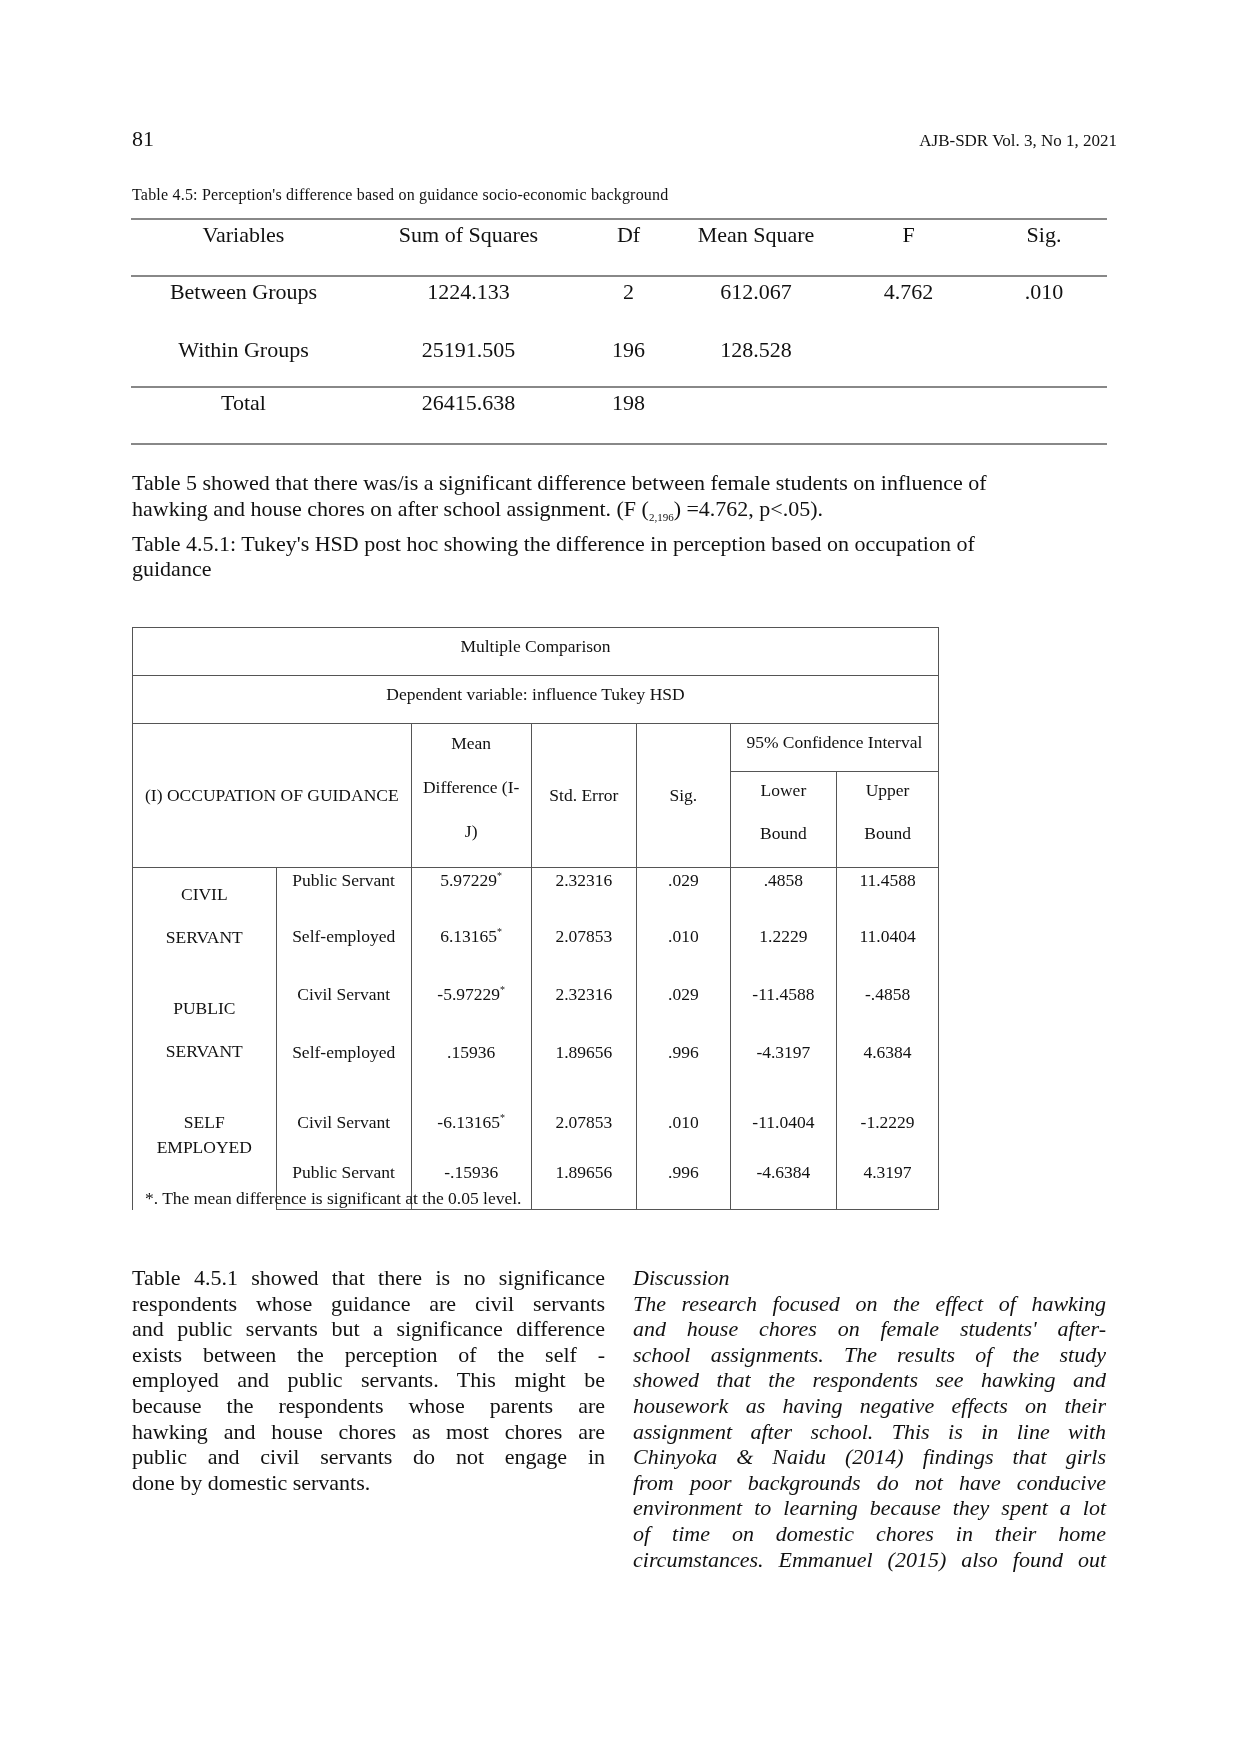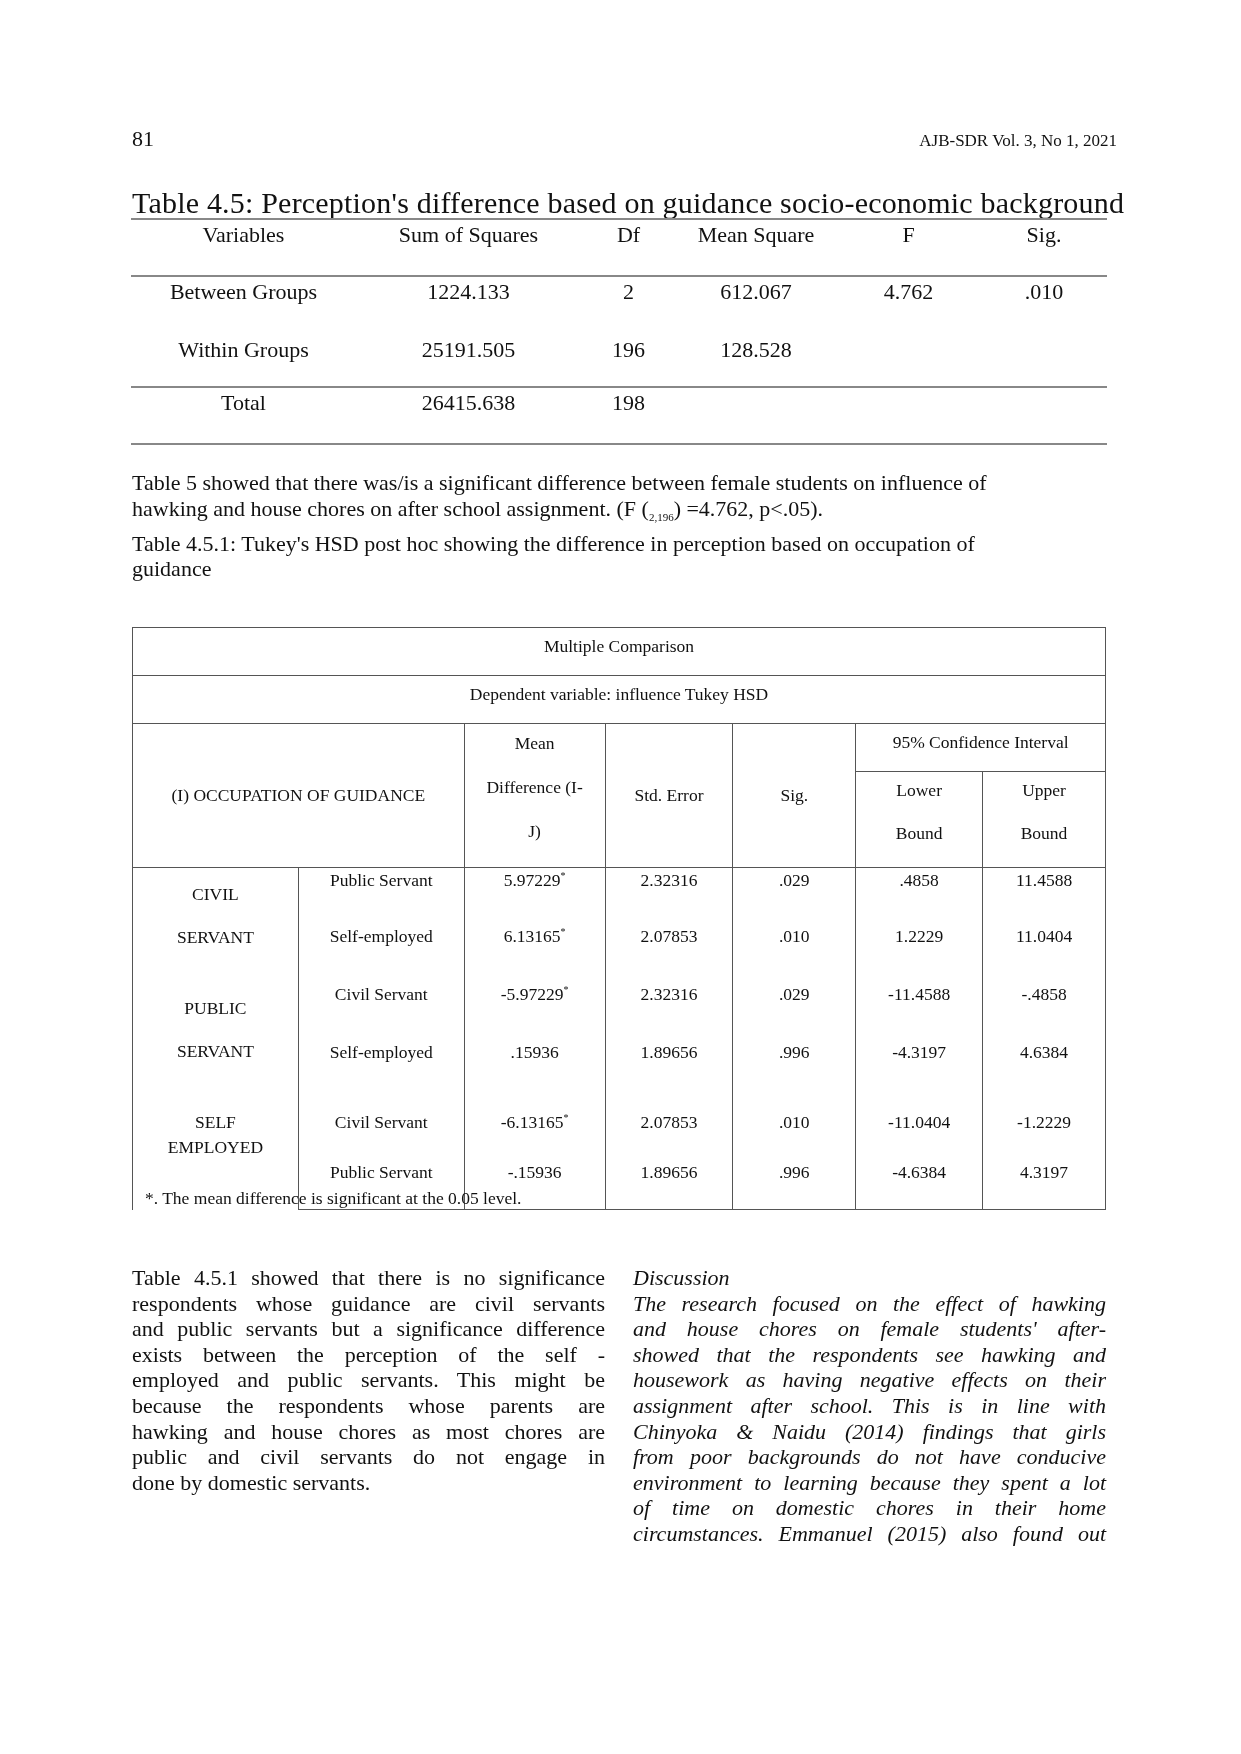--- a/index.html
+++ b/index.html
@@ -1,32 +1,32 @@
 <!DOCTYPE html>
 <html><head>
 <meta charset="utf-8">
 <style>
   html, body { margin: 0; padding: 0; background: #ffffff; }
   body { width: 1241px; height: 1754px; position: relative; overflow: hidden;
          font-family: "Liberation Serif", "DejaVu Serif", serif; color: #111; }
   .abs { position: absolute; }
   .hdr { font-size: 22px; }
   .hdr-right { font-size: 17px; }
-  .caption { font-size: 30px; letter-spacing: 0.2px; }
+  .caption { font-size: 16px; letter-spacing: 0.2px; }
   .para { font-size: 22px; line-height: 25.6px; }
   .just { text-align: justify; text-align-last: auto; }
 
   
   .anova { position: absolute; left: 131px; top: 218px; width: 976px; border-collapse: collapse; font-size: 22px; }
   .anova td, .anova th { text-align: center; font-weight: normal; padding: 0; margin-top: 7px; }
   .anova .top-line td { height: 0; border-top: 2px solid #888; }
   .anova .mid-line td { height: 0; border-top: 2px solid #888; }
 
   
-  .tukey { position: absolute; left: 132px; top: 627px; width: 974px; border-collapse: collapse; font-size: 17.5px; }
+  .tukey { position: absolute; left: 132px; top: 627px; width: 807px; border-collapse: collapse; font-size: 17.5px; }
   .tukey td { border-left: 1.5px solid #555; border-right: 1.5px solid #555; text-align: center; vertical-align: top; padding: 0; }
   .tukey .hl-top td { border-top: 1.5px solid #555; }
   .tukey .hl-bot td { border-bottom: 1.5px solid #555; }
   .footnote { font-size: 17.5px; }
   sup { font-size: 10px; }
   sub.small { font-size: 11px; }
 </style>
 </head>
 <body>
 
@@ -226,20 +226,21 @@
   <div class="jl">because the respondents whose parents are</div>
   <div class="jl">hawking and house chores as most chores are</div>
   <div class="jl">public and civil servants do not engage in</div>
   <div>done by domestic servants.</div>
 </div>
 
 <div class="abs para" style="left:633px; top:1265px; width:473px;font-style:italic;">
   <div>Discussion</div>
   <div class="jl">The research focused on the effect of hawking</div>
   <div class="jl">and house chores on female students' after-</div>
+  <div class="jl">school assignments. The results of the study</div>
   <div class="jl">showed that the respondents see hawking and</div>
   <div class="jl">housework as having negative effects on their</div>
   <div class="jl">assignment after school. This is in line with</div>
   <div class="jl">Chinyoka &amp; Naidu (2014) findings that girls</div>
   <div class="jl">from poor backgrounds do not have conducive</div>
   <div class="jl">environment to learning because they spent a lot</div>
   <div class="jl">of time on domestic chores in their home</div>
   <div class="jl">circumstances. Emmanuel (2015) also found out</div>
 </div>
 

